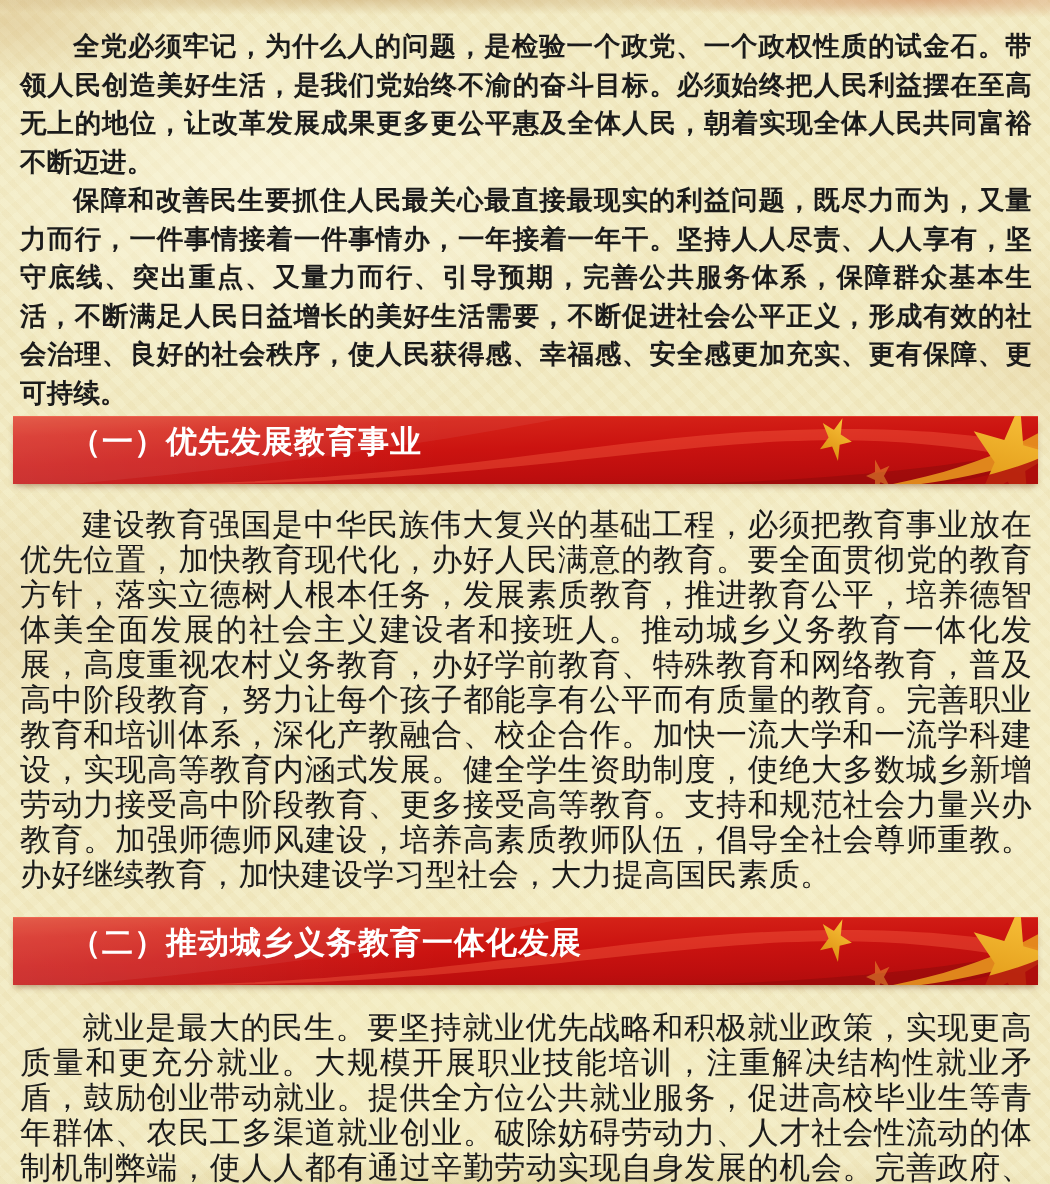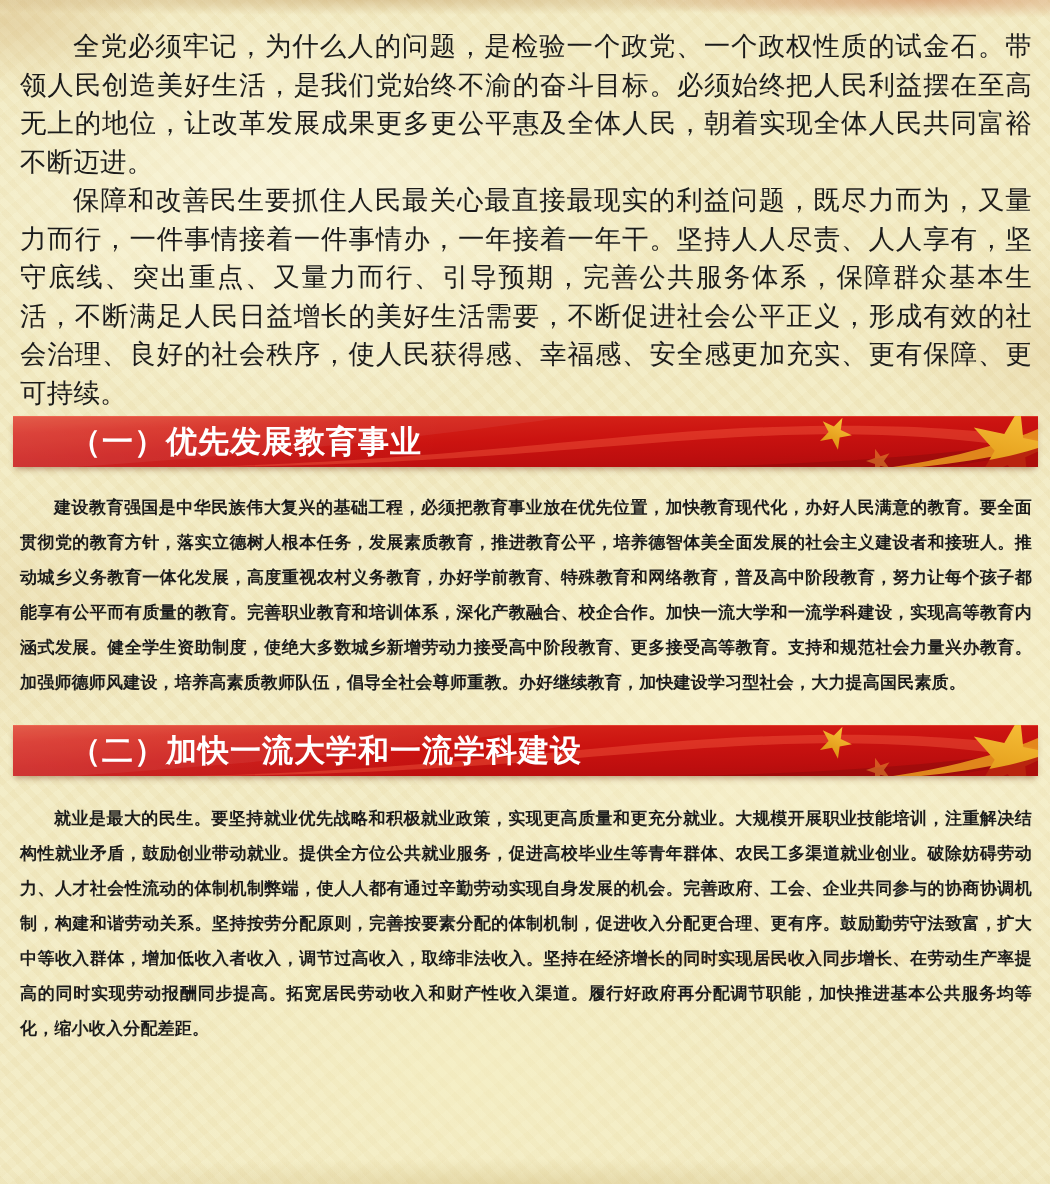--- a/index.html
+++ b/index.html
@@ -36,38 +36,38 @@
   .content {
     padding: 27px 18px 0 20px;
   }
 
   .intro-paragraph {
     font-size: 26.5px;
     line-height: 38.5px;
     color: #1b1b1b;
     text-align: justify;
     text-indent: 2em;
-    font-weight: 400;
+    font-weight: 700;
     letter-spacing: 0.2px;
   }
 
   .section-body {
-    font-size: 17px;
+    font-size: 31px;
     line-height: 35px;
     color: #1b1b1b;
     text-align: justify;
     text-indent: 2em;
-    font-weight: 700;
+    font-weight: 400;
     letter-spacing: 0.2px;
     margin-top: 23px;
   }
 
   .banner {
     position: relative;
-    height: 51px;
+    height: 68px;
     margin-left: -7px;
     margin-right: -6px;
     overflow: hidden;
     background:
       linear-gradient(100deg, rgba(255,255,255,0.10), rgba(255,255,255,0) 42%),
       linear-gradient(178deg, #e0402a 0%, #d52318 20%, #cb1310 48%, #bd0e0e 76%, #aa0c0c 100%);
     box-shadow:
       inset 0 1px 0 rgba(255,120,90,0.35),
       0 4px 6px -2px rgba(112,52,18,0.45);
   }
@@ -156,18 +156,18 @@
       </g>
       <g transform="translate(822,17) rotate(26) scale(17)">
         <path d="M0,-1 L0.225,-0.31 L0.951,-0.31 L0.363,0.118 L0.588,0.809 L0,0.382 L-0.588,0.809 L-0.363,0.118 L-0.951,-0.31 L-0.225,-0.31 Z" fill="url(#goldGrad2)"></path>
       </g>
       <path d="M880,51 C935,43 985,30 1025,13 L1025,31 C988,40 948,47 908,51 Z" fill="rgba(232,151,31,0.88)"></path>
       <g transform="translate(998,33) rotate(12) scale(43)">
         <path d="M0,-1 L0.225,-0.31 L0.951,-0.31 L0.363,0.118 L0.588,0.809 L0,0.382 L-0.588,0.809 L-0.363,0.118 L-0.951,-0.31 L-0.225,-0.31 Z" fill="url(#goldGrad2)"></path>
       </g>
       <path d="M930,51 C970,46 1000,40 1025,32 L1025,51 Z" fill="rgba(176,14,12,0.85)"></path>
     </svg>
-    <span class="banner-title">（二）加快一流大学和一流学科建设</span>
+    <span class="banner-title">（二）推动城乡义务教育一体化发展</span>
   </div>
 
   <p class="section-body section-2-body">就业是最大的民生。要坚持就业优先战略和积极就业政策，实现更高质量和更充分就业。大规模开展职业技能培训，注重解决结构性就业矛盾，鼓励创业带动就业。提供全方位公共就业服务，促进高校毕业生等青年群体、农民工多渠道就业创业。破除妨碍劳动力、人才社会性流动的体制机制弊端，使人人都有通过辛勤劳动实现自身发展的机会。完善政府、工会、企业共同参与的协商协调机制，构建和谐劳动关系。坚持按劳分配原则，完善按要素分配的体制机制，促进收入分配更合理、更有序。鼓励勤劳守法致富，扩大中等收入群体，增加低收入者收入，调节过高收入，取缔非法收入。坚持在经济增长的同时实现居民收入同步增长、在劳动生产率提高的同时实现劳动报酬同步提高。拓宽居民劳动收入和财产性收入渠道。履行好政府再分配调节职能，加快推进基本公共服务均等化，缩小收入分配差距。</p>
 
 </div>
 
 </body></html>

